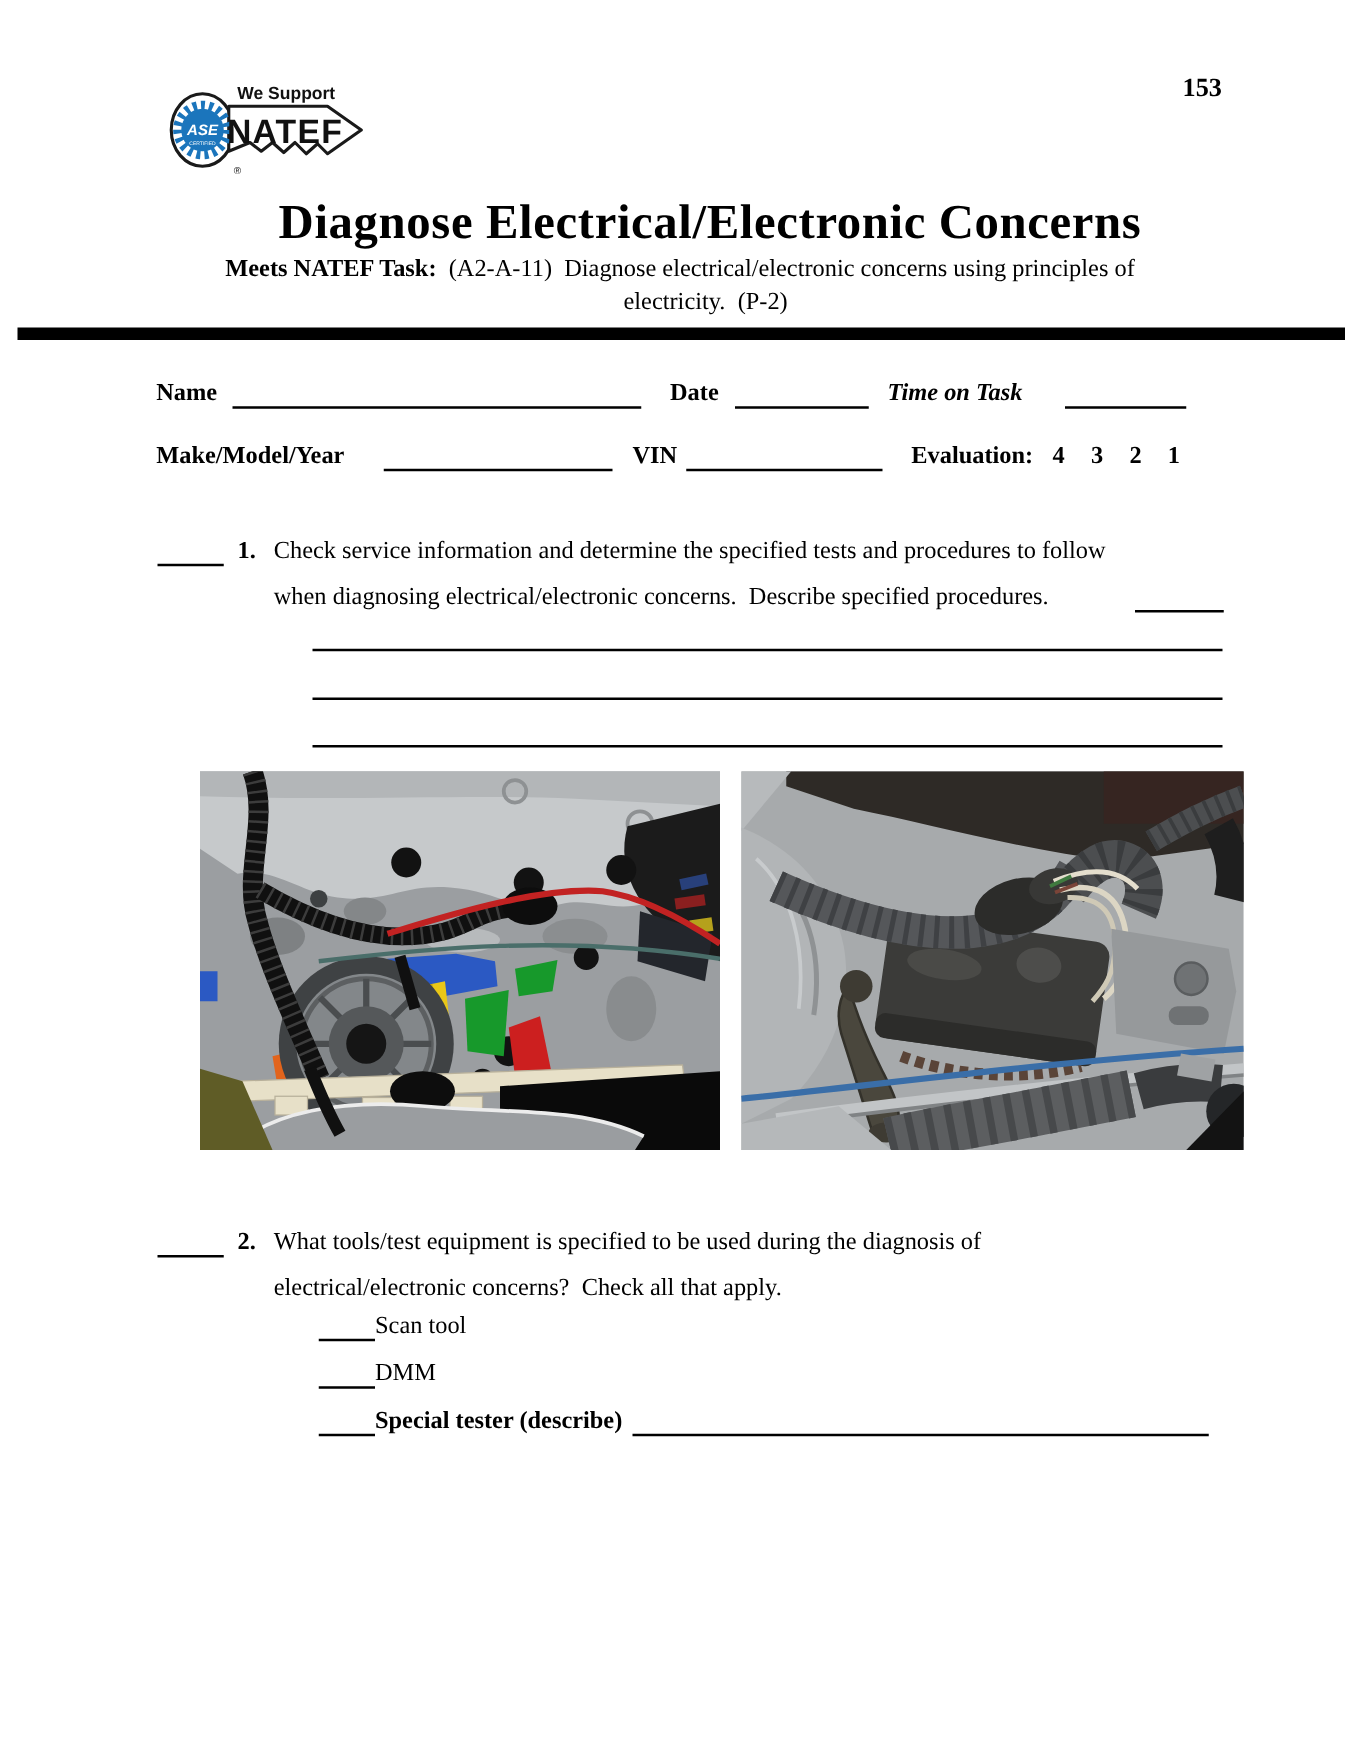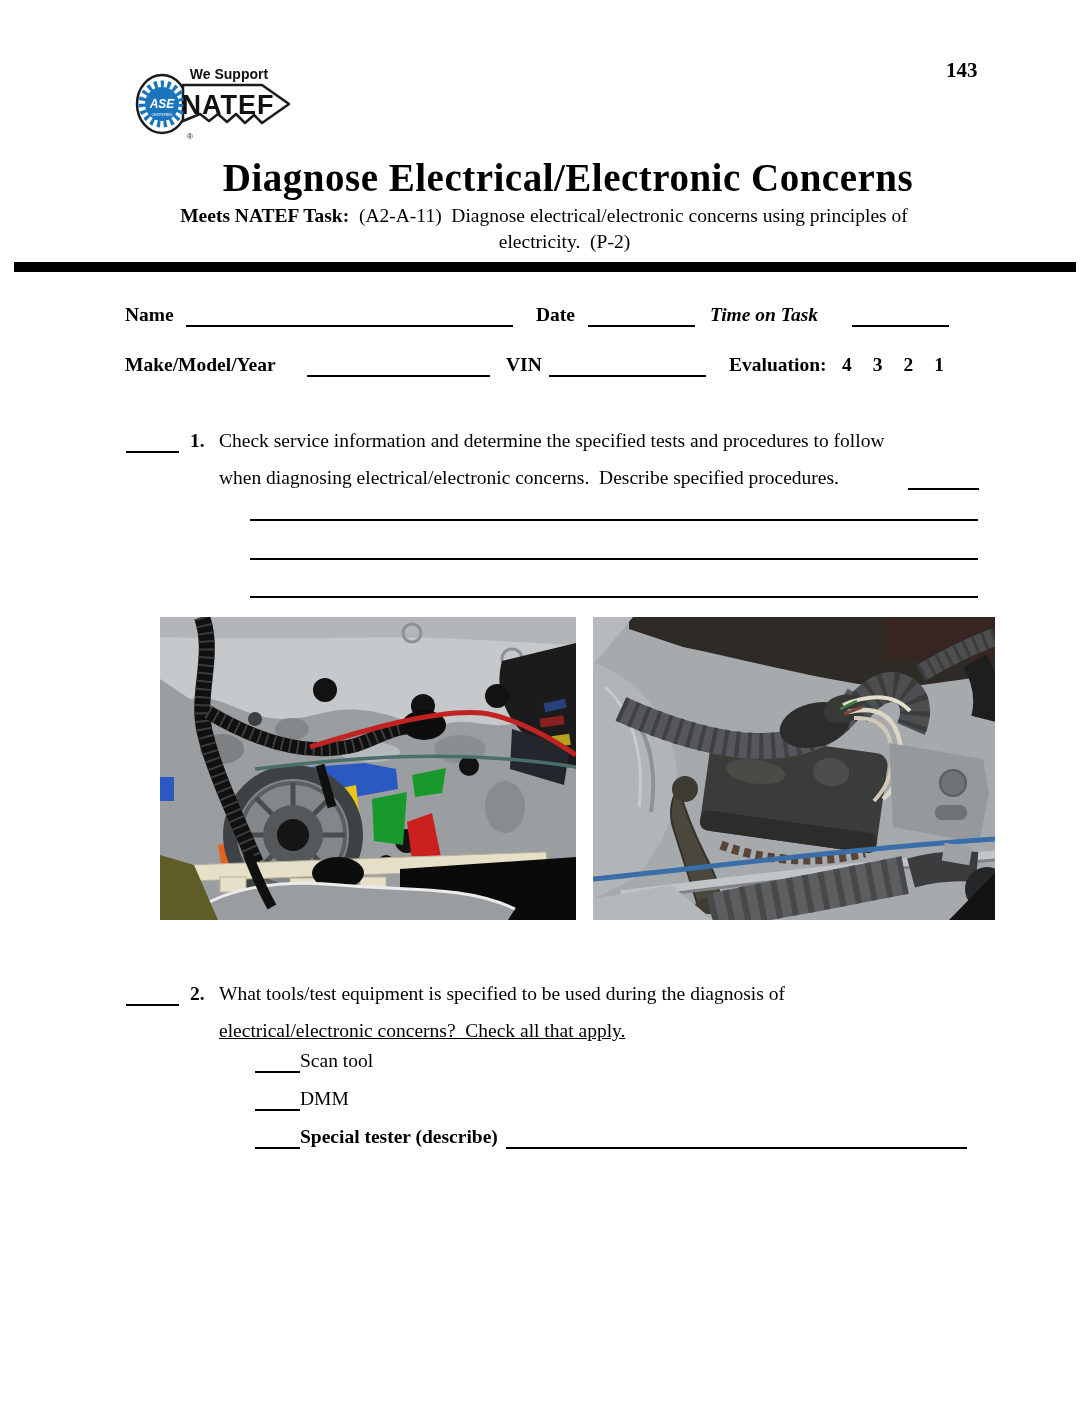--- a/index.html
+++ b/index.html
@@ -20,21 +20,21 @@
   .chkrow .blank { width:45px; flex:0 0 45px; }
   .chkrow .lbl { }
   .chkrow .fill { flex:1 1 auto; border-bottom:2px solid #000; height:22px; margin-left:8px; }
   svg text { font-family:"Liberation Sans", sans-serif; }
 </style>
 </head>
 <body>
 
 <div class="page">
 
-  <div class="abs b" style="left:946px; top:58px; font-size:21px;">143</div>
+  <div class="abs b" style="left:946px; top:58px; font-size:21px;">153</div>
 
   <div class="abs" style="left:131px; top:56px; width:176px; height:94px;">
     <svg width="176" height="94" viewBox="0 0 176 94">
 
       <ellipse cx="31" cy="48" rx="25" ry="29" fill="#fff" stroke="#1a1a1a" stroke-width="2.5"></ellipse>
 
       <path d="M 52 29 L 131 29 L 158 48 L 131 67 L 123 59 L 114 67 L 105 58 L 96 66 L 87 58 L 78 65 L 69 58 L 52 65 Z" fill="#fff" stroke="#1a1a1a" stroke-width="2.5" stroke-linejoin="round"></path>
 
       <circle cx="31" cy="48" r="20" fill="none" stroke="#1b75bc" stroke-width="7" stroke-dasharray="3.2 3.4"></circle>
       <circle cx="31" cy="48" r="17" fill="#1b75bc"></circle>
@@ -228,21 +228,21 @@
       <rect x="350" y="228" width="28" height="18" fill="#9fa2a4" transform="rotate(10 364 237)"></rect>
       <circle cx="394" cy="272" r="22" fill="#242628"></circle>
       <path d="M 356 303 L 402 256 L 402 303 Z" fill="#131313"></path>
       <path d="M 0 282 L 78 268 L 120 303 L 0 303 Z" fill="#b5b8ba"></path>
     </svg>
   </div>
 
   <div class="abs blank" style="left:126px; top:982px; width:53px;"></div>
   <div class="abs t b" style="left:190px; top:982px;">2.</div>
   <div class="abs t" style="left:219px; top:982px;">What tools/test equipment is specified to be used during the diagnosis of</div>
-  <div class="abs t" style="left:219px; top:1019px;text-decoration:underline;">electrical/electronic concerns?  Check all that apply.</div>
+  <div class="abs t" style="left:219px; top:1019px;">electrical/electronic concerns?  Check all that apply.</div>
 
   <div class="abs chkrow t" style="left:255px; top:1049px; width:712px;">
     <span class="blank"></span>
     <span class="lbl">Scan tool</span>
   </div>
   <div class="abs chkrow t" style="left:255px; top:1087px; width:712px;align-items:flex-end;">
     <span class="blank"></span>
     <span class="lbl">DMM</span>
   </div>
   <div class="abs chkrow t" style="left:255px; top:1125px; width:712px;font-weight:bold;">

